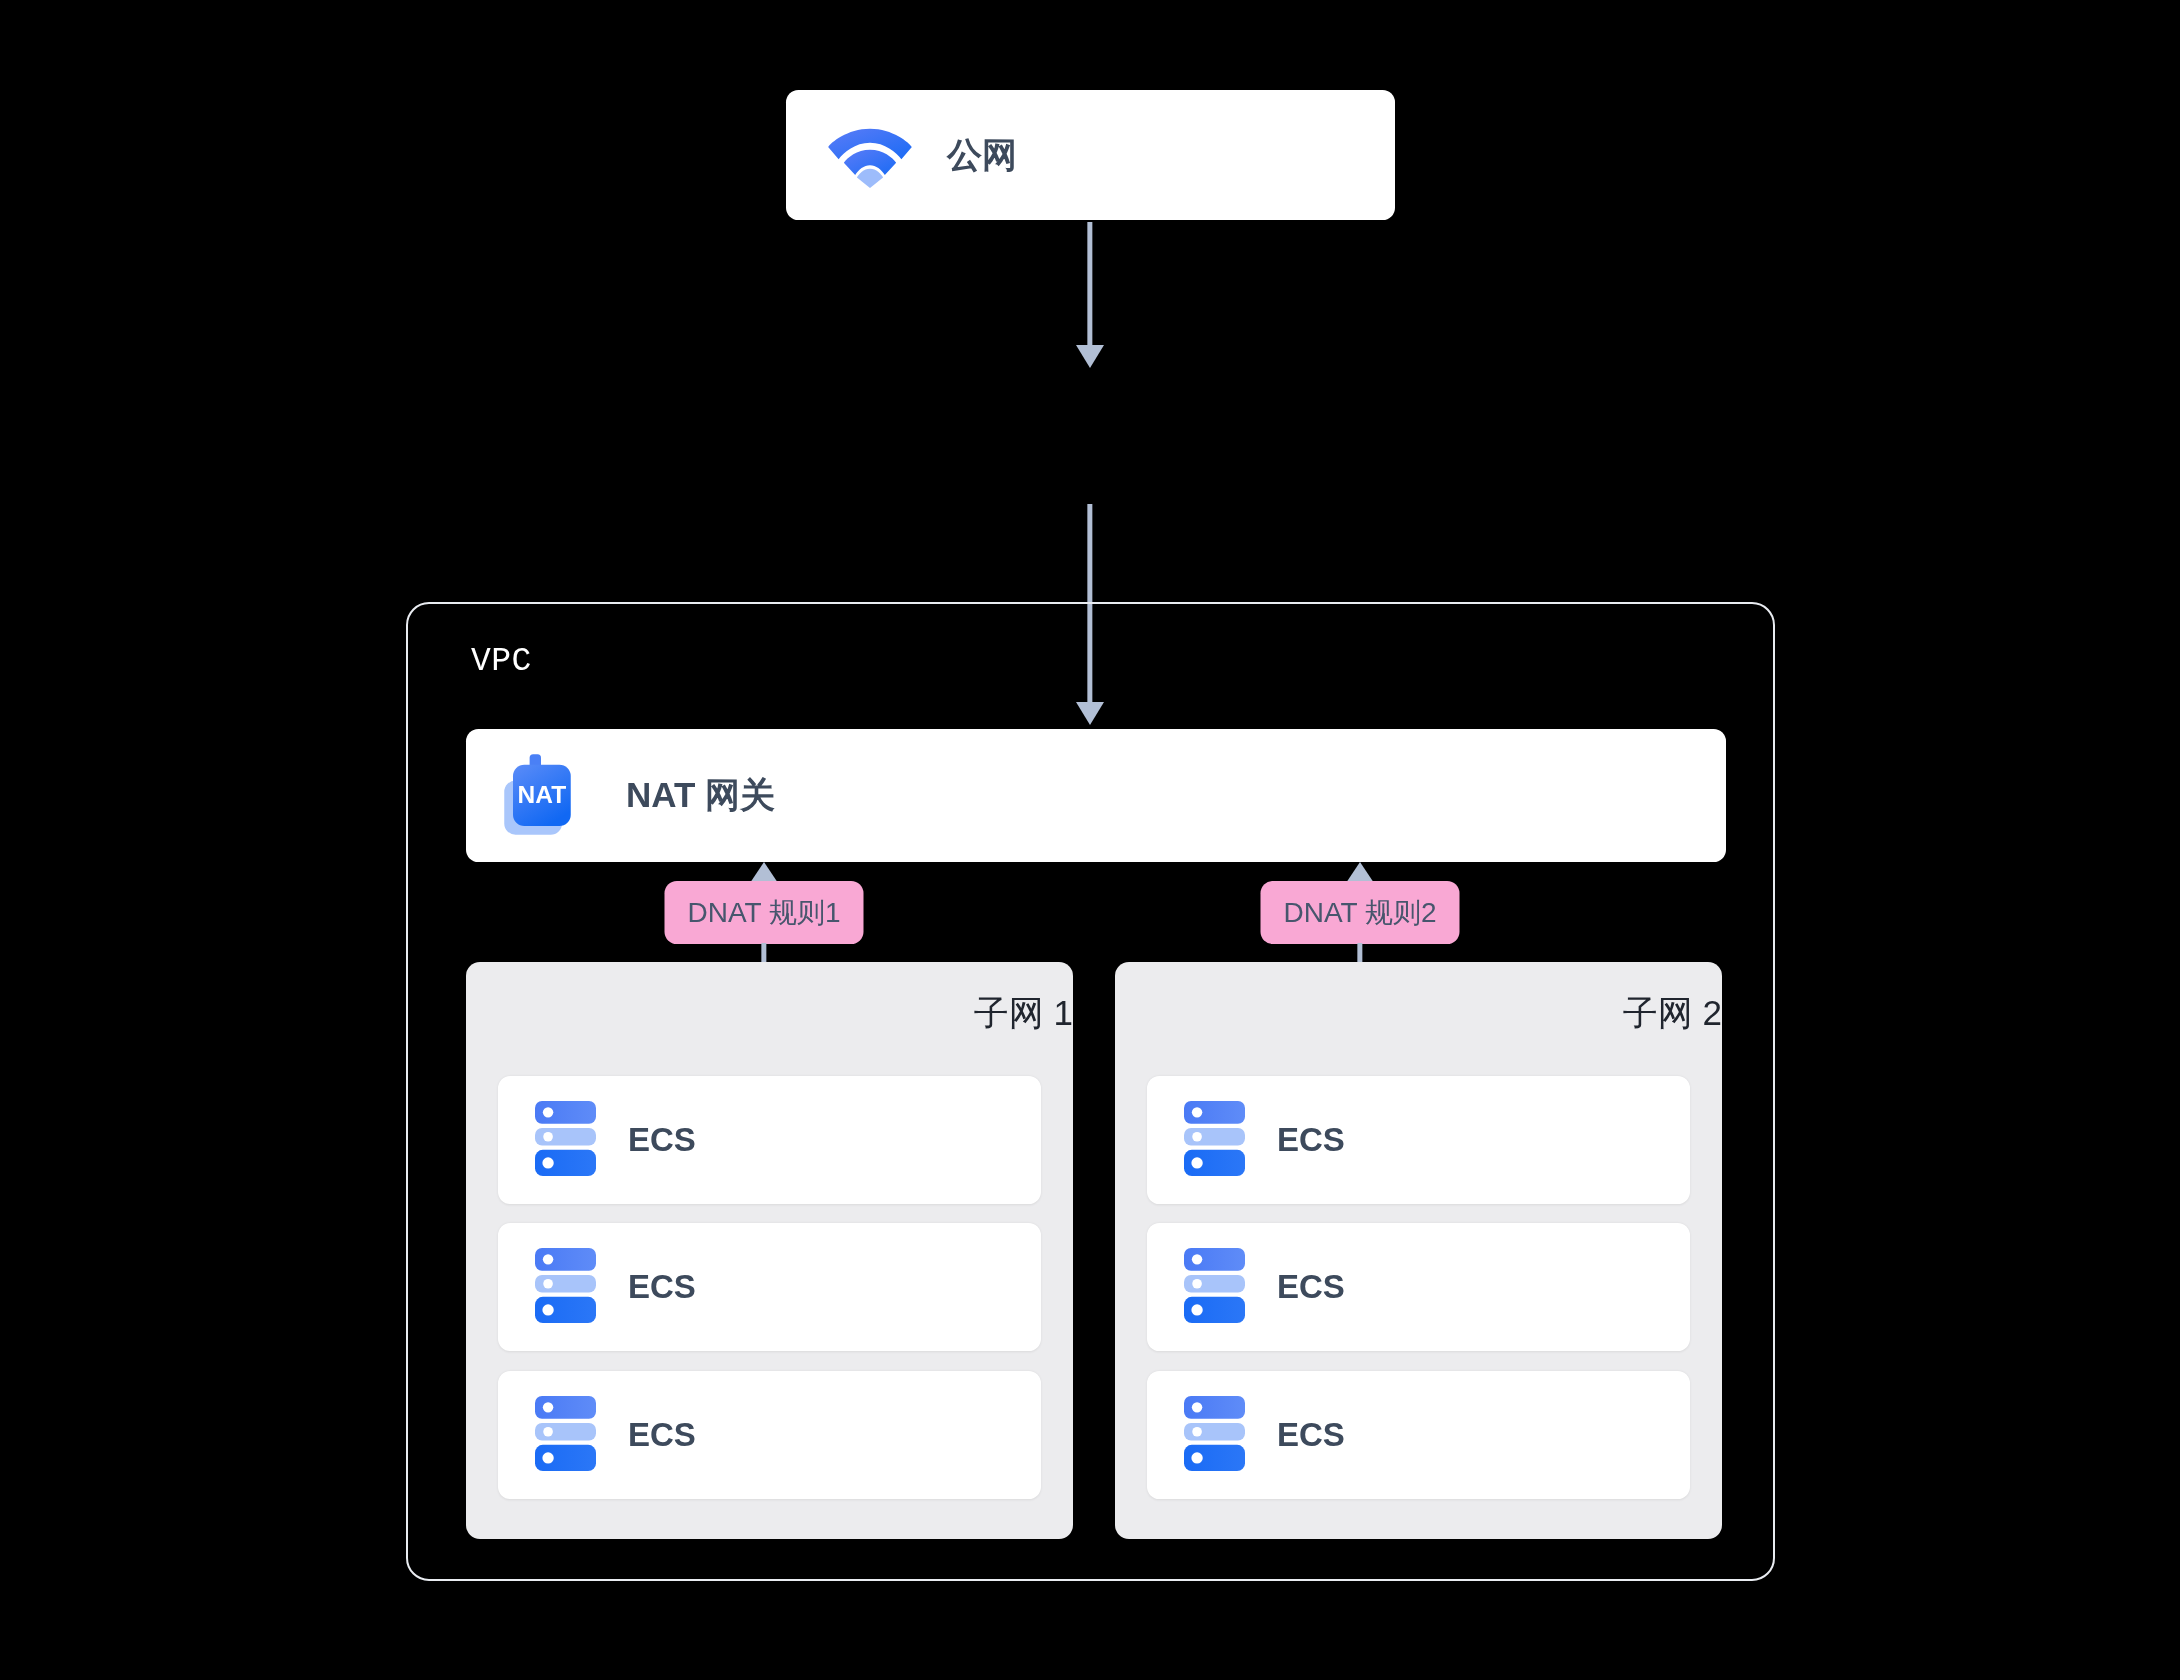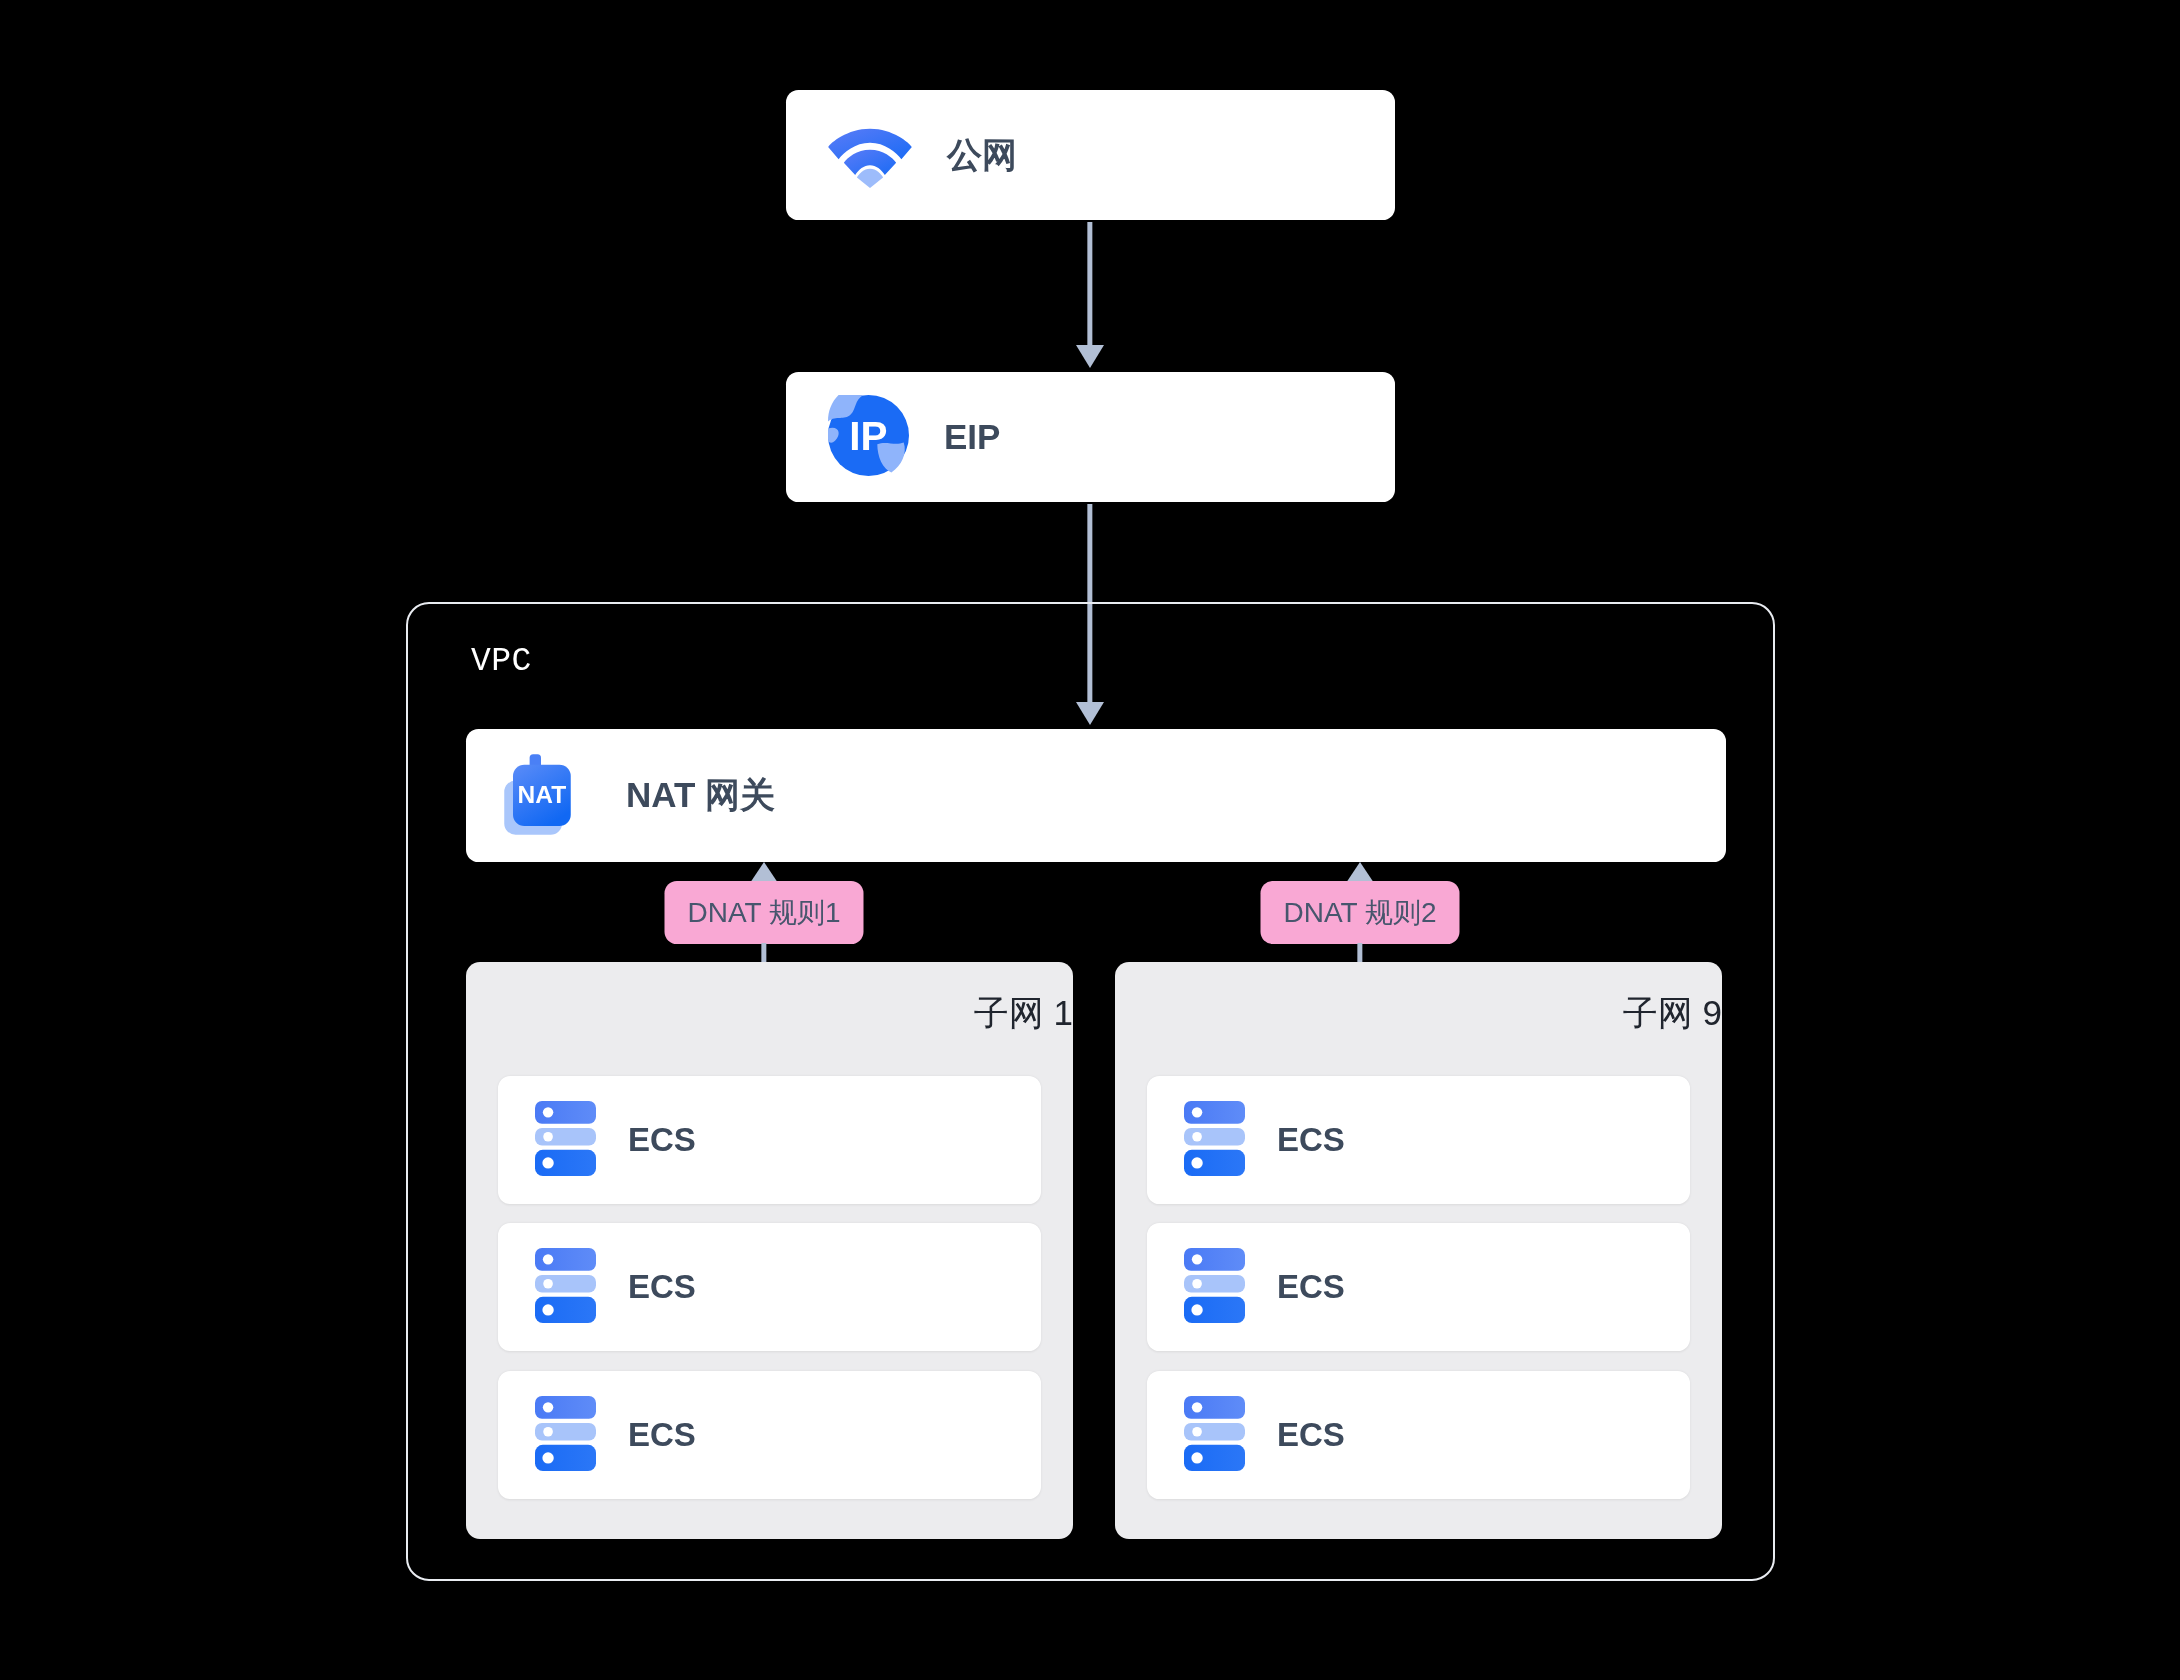--- a/index.html
+++ b/index.html
@@ -224,32 +224,20 @@
       </svg>
     </span>
     <span class="card-label">公网</span>
   </div>
 
   <div class="arrow" id="arrow-public-eip">
     <div class="arrow-line"></div>
     <div class="arrow-head-down"></div>
   </div>
 
-  <div class="card" id="eip-card">
-    <span class="icon">
-      <svg width="81" height="81" viewBox="0 0 92 92">
-        <circle cx="46" cy="46" r="46" fill="#1a6bf5"></circle>
-        <path d="M0 30 C 10 22 18 30 26 22 C 32 16 30 6 40 0 L 12 0 C 4 8 0 18 0 30 Z" fill="#8fb4fb"></path>
-        <path d="M0 38 C 12 34 16 44 8 52 C 4 56 0 54 0 50 Z" fill="#8fb4fb"></path>
-        <path d="M56 56 C 66 52 76 58 86 54 C 90 66 84 80 72 88 C 62 84 56 70 56 56 Z" fill="#8fb4fb"></path>
-        <text x="46" y="62" text-anchor="middle" font-family="Liberation Sans, sans-serif" font-size="46" font-weight="bold" fill="#ffffff">IP</text>
-      </svg>
-    </span>
-    <span class="card-label">EIP</span>
-  </div>
 
   <div class="arrow" id="arrow-eip-nat">
     <div class="arrow-line"></div>
     <div class="arrow-head-down"></div>
   </div>
 
   <div id="vpc-box">
     <div id="vpc-title">VPC</div>
   </div>
 
@@ -336,21 +324,21 @@
             <circle cx="15" cy="71" r="6.5" fill="#ffffff"></circle>
           </svg>
         </span>
         <span class="ecs-label">ECS</span>
       </div>
 
     </div>
   </div>
 
   <div class="subnet" id="subnet-2">
-    <div class="subnet-title">子网 9</div>
+    <div class="subnet-title">子网 2</div>
     <div class="ecs-list">
 
       <div class="ecs-card">
         <span class="icon">
           <svg width="61" height="75" viewBox="0 0 70 86">
             <rect x="0" y="0" width="70" height="26" rx="8" fill="url(#s1a)"></rect>
             <circle cx="15" cy="13" r="6" fill="#ffffff"></circle>
             <rect x="0" y="31" width="70" height="20" rx="8" fill="#a8c4fa"></rect>
             <circle cx="15" cy="41" r="5.5" fill="#ffffff"></circle>
             <rect x="0" y="56" width="70" height="30" rx="9" fill="url(#s1c)"></rect>

